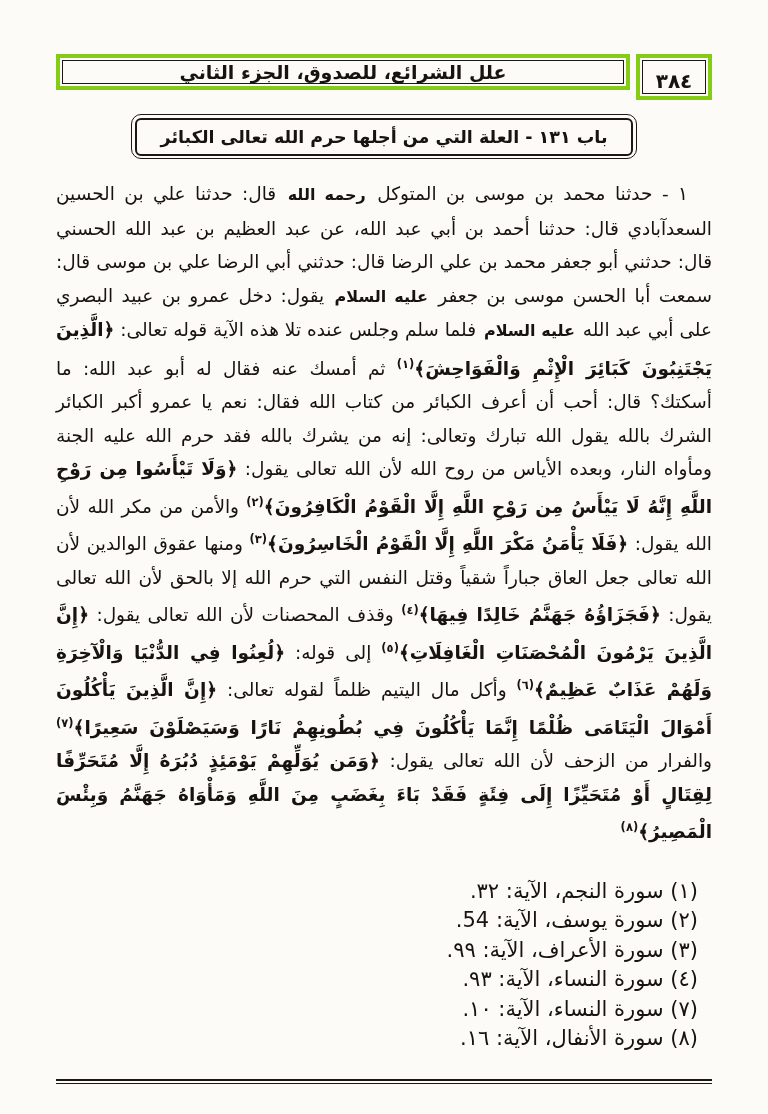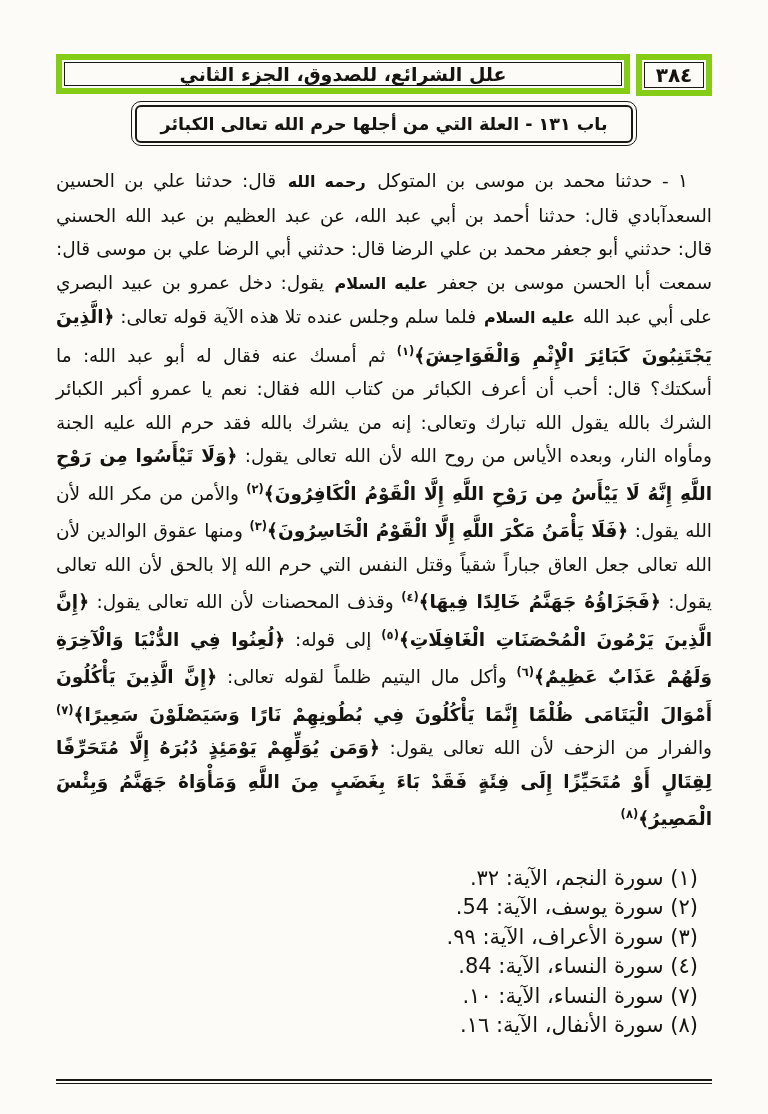--- a/index.html
+++ b/index.html
@@ -13,33 +13,33 @@
     background: #fcfbf8;
     color: #171310;
     direction: rtl;
     padding: 54px 56px 0 56px;
     position: relative;
     overflow: hidden;
   }
 
   
   .header { display: flex; gap: 6px; align-items: stretch; height: 45px; }
-  .box-outer { border: 6px solid #84cc16; padding: 2px; background: #fcfbf8; }
+  .box-outer { border: 4px solid #84cc16; padding: 2px; background: #fcfbf8; }
   .box-inner {
     border: 1px solid #1b1712; height: 100%;
     display: flex; align-items: center; justify-content: center;
     padding: 0 10px; white-space: nowrap;
   }
   .title-box { flex: 1; min-width: 0; }
   .pagenum-box { width: 76px; }
   .book-title { font-size: 19px; font-weight: bold; }
-  .page-number { font-size: 20px; font-weight: bold; letter-spacing: 1px; }
+  .page-number { font-size: 20px; font-weight: bold; letter-spacing: 1px; margin-top: 8px; }
 
   
-  .chapter-wrap { display: flex; justify-content: center; margin-top: 2px; }
+  .chapter-wrap { display: flex; justify-content: center; margin-top: 15px; }
   .chapter-outer { border: 1.5px solid #1b1712; border-radius: 10px; padding: 2.5px; }
   .chapter-inner {
     border: 2px solid #1b1712; border-radius: 6px;
     padding: 7px 24px; font-size: 17.5px; font-weight: bold; white-space: nowrap;
   }
 
   
   .body-text {
     margin-top: 18px;
     font-size: 18.5px;
@@ -101,20 +101,20 @@
       <div class="chapter-inner">باب ١٣١ - العلة التي من أجلها حرم الله تعالى الكبائر</div>
     </div>
   </div>
 
   <p class="body-text"><span class="seg text">١ - حدثنا محمد بن موسى بن المتوكل </span><span class="seg honorific">رحمه الله</span><span class="seg text"> قال: حدثنا علي بن الحسين السعدآبادي قال: حدثنا أحمد بن أبي عبد الله، عن عبد العظيم بن عبد الله الحسني قال: حدثني أبو جعفر محمد بن علي الرضا قال: حدثني أبي الرضا علي بن موسى قال: سمعت أبا الحسن موسى بن جعفر </span><span class="seg honorific">عليه السلام</span><span class="seg text"> يقول: دخل عمرو بن عبيد البصري على أبي عبد الله </span><span class="seg honorific">عليه السلام</span><span class="seg text"> فلما سلم وجلس عنده تلا هذه الآية قوله تعالى: </span><span class="seg quran">﴿الَّذِينَ يَجْتَنِبُونَ كَبَائِرَ الْإِثْمِ وَالْفَوَاحِشَ﴾</span><span class="seg fnref">(١)</span><span class="seg text"> ثم أمسك عنه فقال له أبو عبد الله: ما أسكتك؟ قال: أحب أن أعرف الكبائر من كتاب الله فقال: نعم يا عمرو أكبر الكبائر الشرك بالله يقول الله تبارك وتعالى: إنه من يشرك بالله فقد حرم الله عليه الجنة ومأواه النار، وبعده الأياس من روح الله لأن الله تعالى يقول: </span><span class="seg quran">﴿وَلَا تَيْأَسُوا مِن رَوْحِ اللَّهِ إِنَّهُ لَا يَيْأَسُ مِن رَوْحِ اللَّهِ إِلَّا الْقَوْمُ الْكَافِرُونَ﴾</span><span class="seg fnref">(٢)</span><span class="seg text"> والأمن من مكر الله لأن الله يقول: </span><span class="seg quran">﴿فَلَا يَأْمَنُ مَكْرَ اللَّهِ إِلَّا الْقَوْمُ الْخَاسِرُونَ﴾</span><span class="seg fnref">(٣)</span><span class="seg text"> ومنها عقوق الوالدين لأن الله تعالى جعل العاق جباراً شقياً وقتل النفس التي حرم الله إلا بالحق لأن الله تعالى يقول: </span><span class="seg quran">﴿فَجَزَاؤُهُ جَهَنَّمُ خَالِدًا فِيهَا﴾</span><span class="seg fnref">(٤)</span><span class="seg text"> وقذف المحصنات لأن الله تعالى يقول: </span><span class="seg quran">﴿إِنَّ الَّذِينَ يَرْمُونَ الْمُحْصَنَاتِ الْغَافِلَاتِ﴾</span><span class="seg fnref">(٥)</span><span class="seg text"> إلى قوله: </span><span class="seg quran">﴿لُعِنُوا فِي الدُّنْيَا وَالْآخِرَةِ وَلَهُمْ عَذَابٌ عَظِيمٌ﴾</span><span class="seg fnref">(٦)</span><span class="seg text"> وأكل مال اليتيم ظلماً لقوله تعالى: </span><span class="seg quran">﴿إِنَّ الَّذِينَ يَأْكُلُونَ أَمْوَالَ الْيَتَامَى ظُلْمًا إِنَّمَا يَأْكُلُونَ فِي بُطُونِهِمْ نَارًا وَسَيَصْلَوْنَ سَعِيرًا﴾</span><span class="seg fnref">(٧)</span><span class="seg text"> والفرار من الزحف لأن الله تعالى يقول: </span><span class="seg quran">﴿وَمَن يُوَلِّهِمْ يَوْمَئِذٍ دُبُرَهُ إِلَّا مُتَحَرِّفًا لِقِتَالٍ أَوْ مُتَحَيِّزًا إِلَى فِئَةٍ فَقَدْ بَاءَ بِغَضَبٍ مِنَ اللَّهِ وَمَأْوَاهُ جَهَنَّمُ وَبِئْسَ الْمَصِيرُ﴾</span><span class="seg fnref">(٨)</span></p>
 
   <div class="footnotes">
       <div class="footnote"><span class="fn-label">(١) </span><span>سورة النجم، الآية: ٣٢.</span></div>
       <div class="footnote"><span class="fn-label">(٢) </span><span>سورة يوسف، الآية: 54.</span></div>
       <div class="footnote"><span class="fn-label">(٣) </span><span>سورة الأعراف، الآية: ٩٩.</span></div>
-      <div class="footnote"><span class="fn-label">(٤) </span><span>سورة النساء، الآية: 84.</span></div>
+      <div class="footnote"><span class="fn-label">(٤) </span><span>سورة النساء، الآية: ٩٣.</span></div>
       <div class="footnote"><span class="fn-label">(٧) </span><span>سورة النساء، الآية: ١٠.</span></div>
       <div class="footnote"><span class="fn-label">(٨) </span><span>سورة الأنفال، الآية: ١٦.</span></div>
     </div>
 
   <div class="bottom-rule"></div>
 
 </div>
 
 </body></html>

